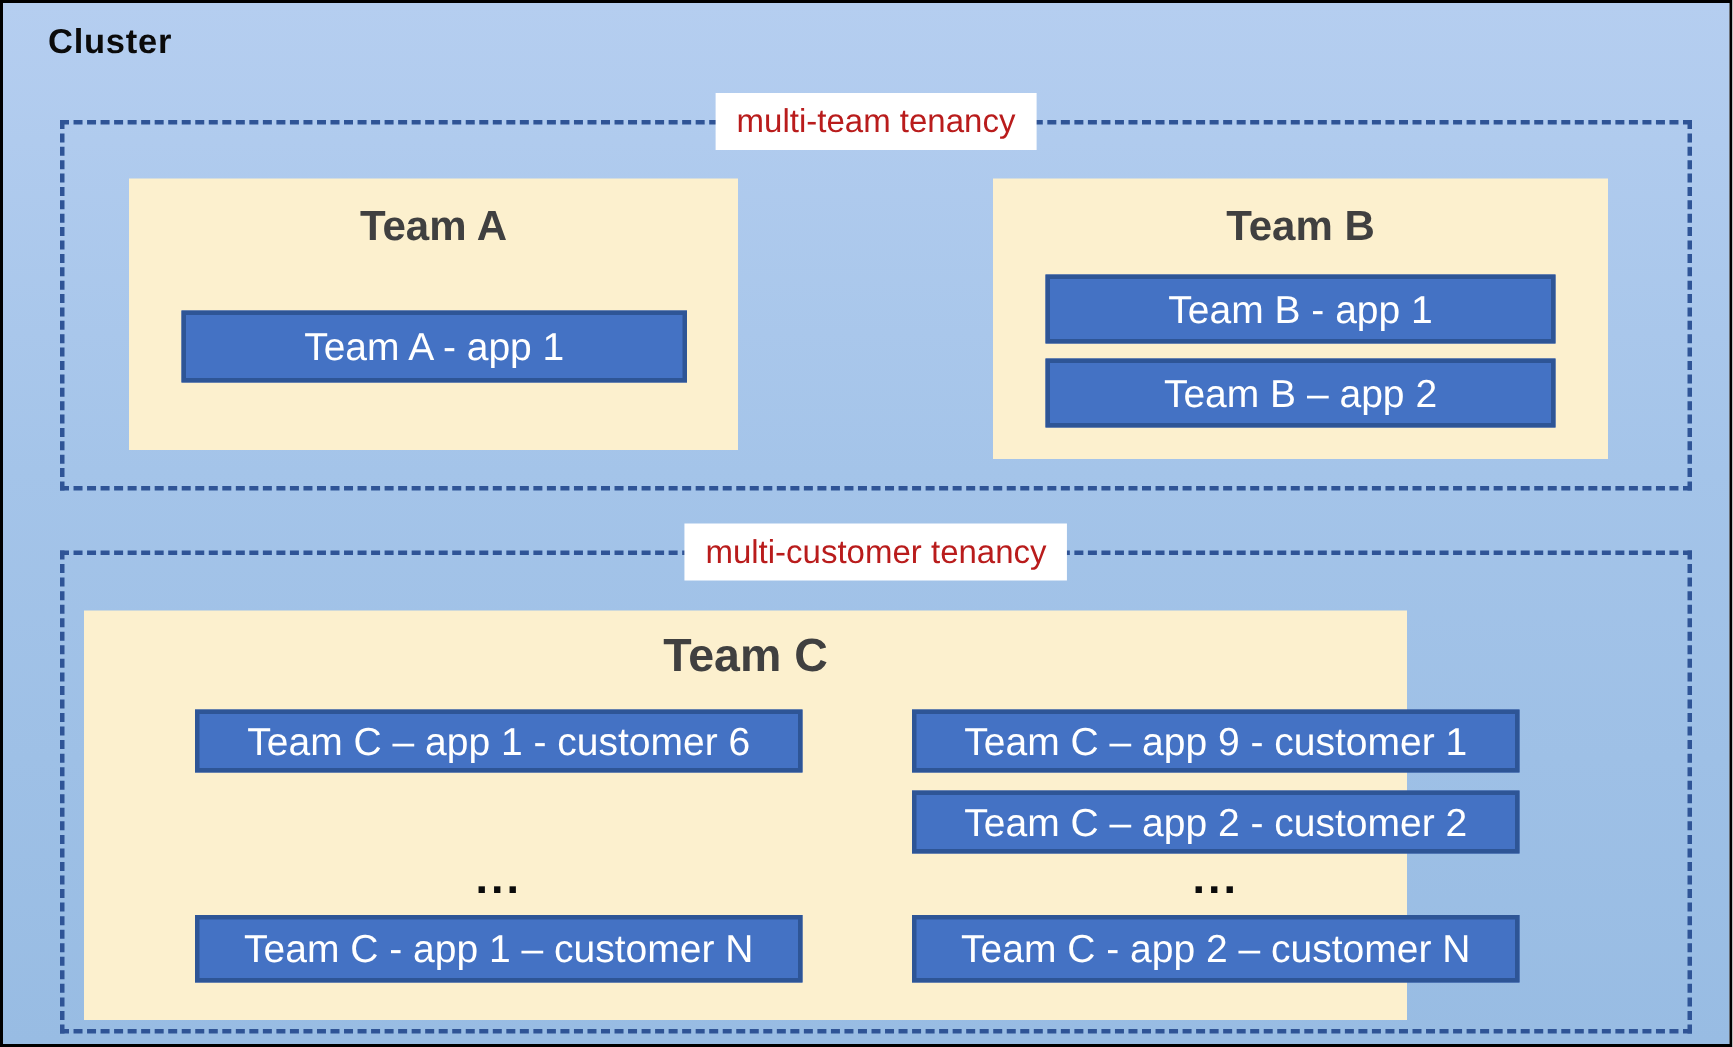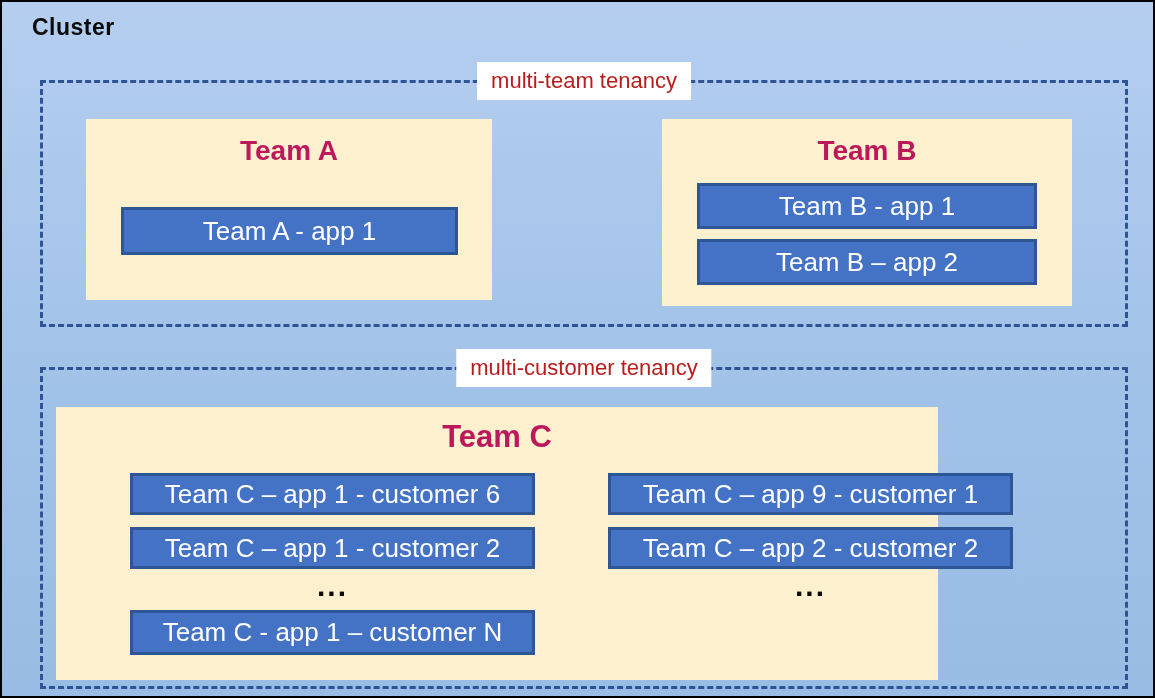--- a/index.html
+++ b/index.html
@@ -64,21 +64,21 @@
   .team-b { left: 619px; top: 36px; width: 410px; height: 187px; }
   .team-c { left: 13px; top: 37px; width: 882px; height: 273px; }
   .team-title {
     position: absolute;
     top: 16px;
     left: 0;
     width: 100%;
     text-align: center;
     font-size: 28px;
     font-weight: bold;
-    color: #be185d;
+    color: #404040;
   }
   .team-c-title {
     top: 12px;
     font-size: 31px;
   }
   .app {
     position: absolute;
     box-sizing: border-box;
     background: #4472C4;
     border: 3px solid #2E5596;
@@ -139,26 +139,26 @@
   </section>
 
   <section class="dashed-box box-customer">
     <div class="group-label">multi-customer tenancy</div>
 
     <div class="team team-c">
       <div class="team-title team-c-title">Team C</div>
 
       <div class="col col-app1">
         <div class="app row1">Team C – app 1 - customer 6</div>
-        <div class="app row2">Team C – app 1 - customer 2</div>
         <div class="ellipsis">...</div>
         <div class="app rowN">Team C - app 1 – customer N</div>
       </div>
 
       <div class="col col-app2">
         <div class="app row1">Team C – app 9 - customer 1</div>
         <div class="app row2">Team C – app 2 - customer 2</div>
         <div class="ellipsis">...</div>
+        <div class="app rowN">Team C - app 2 – customer N</div>
       </div>
     </div>
   </section>
 
 </div>
 
 </body></html>

